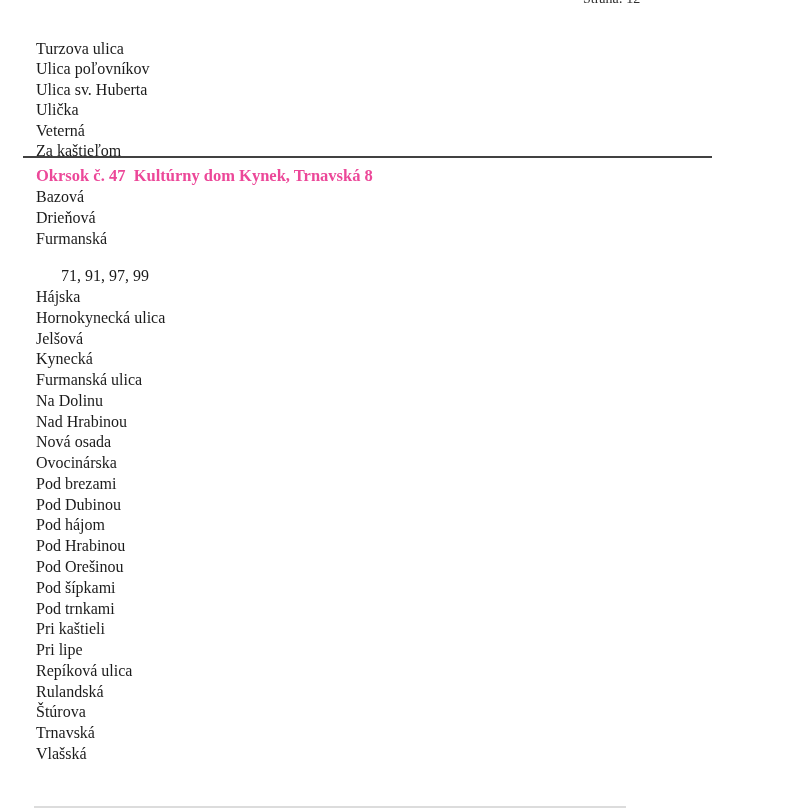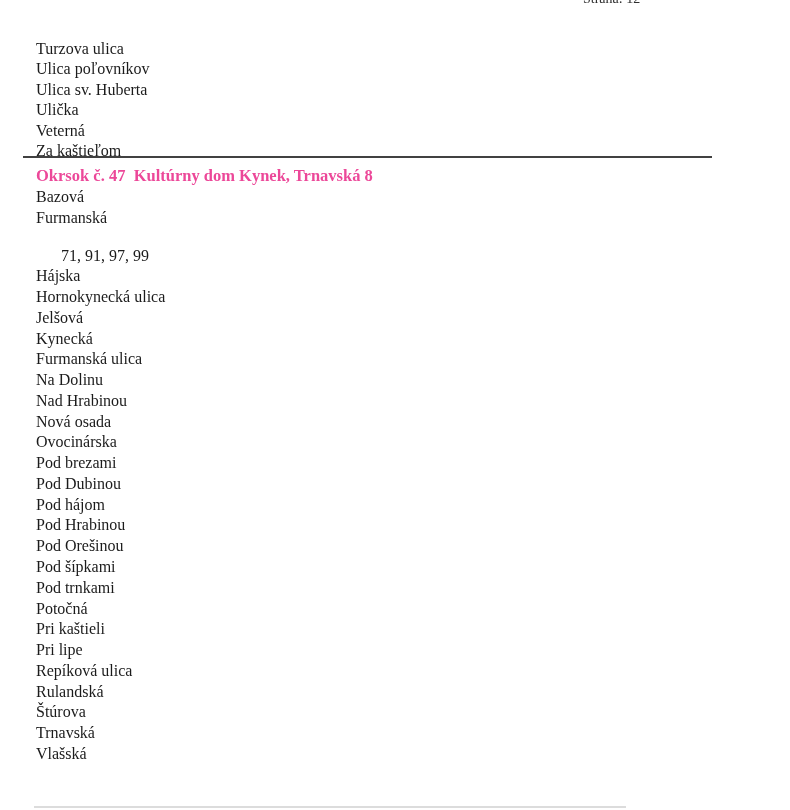--- a/index.html
+++ b/index.html
@@ -87,20 +87,21 @@
     </div>
 
   <div class="divider"></div>
 
   <div class="heading">Okrsok č. 47  Kultúrny dom Kynek, Trnavská 8</div>
 
   <div class="street-list" id="list-main">
 
       <div class="line">Bazová</div>
 
+      <div class="line">Drieňová</div>
 
       <div class="line">Furmanská</div>
 
       <div class="line indented">71, 91, 97, 99</div>
 
       <div class="line">Hájska</div>
 
       <div class="line">Hornokynecká ulica</div>
 
       <div class="line">Jelšová</div>
@@ -125,21 +126,20 @@
       <div class="line">Pod hájom</div>
 
       <div class="line">Pod Hrabinou</div>
 
       <div class="line">Pod Orešinou</div>
 
       <div class="line">Pod šípkami</div>
 
       <div class="line">Pod trnkami</div>
 
-      <div class="line">Potočná</div>
 
       <div class="line">Pri kaštieli</div>
 
       <div class="line">Pri lipe</div>
 
       <div class="line">Repíková ulica</div>
 
       <div class="line">Rulandská</div>
 
       <div class="line">Štúrova</div>

